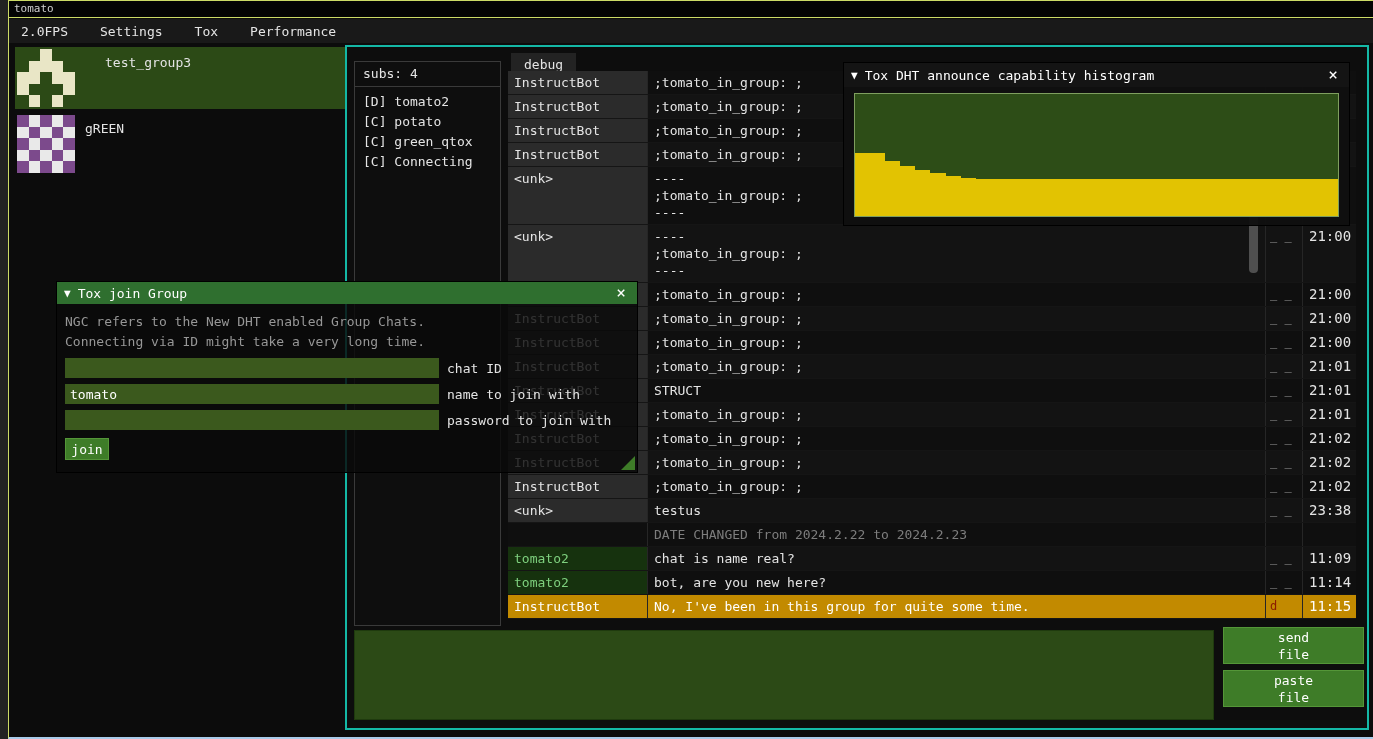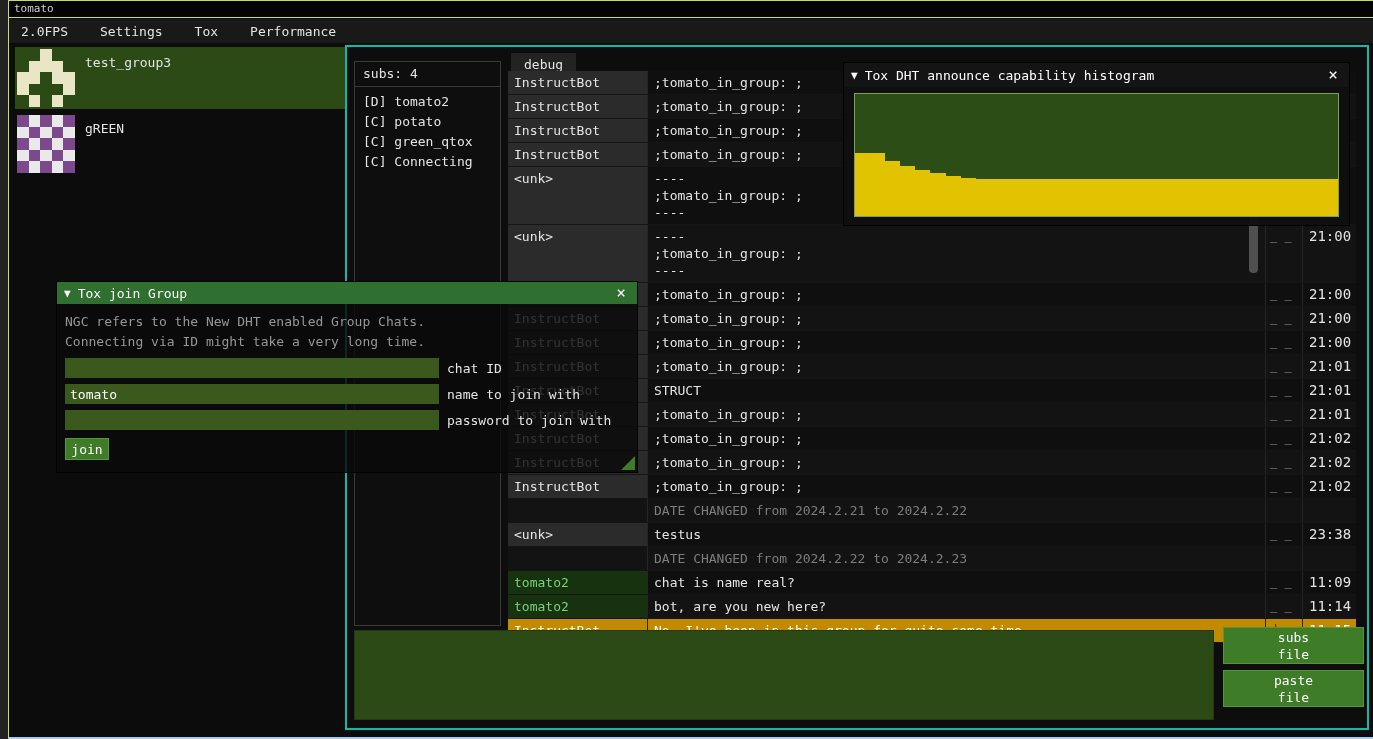--- a/index.html
+++ b/index.html
@@ -12,21 +12,21 @@
 
   .titlebar { position:absolute; left:0; top:0; width:100%; height:17px; background:#040404;
               border-bottom:1px solid #ccdb66; font-size:11px; line-height:16px; padding-left:5px; color:#cfcfcf; }
 
   .menubar { position:absolute; left:0; top:18px; width:100%; height:24px; background:#191919;
              display:flex; align-items:center; font-size:13px; }
   .menu-item { padding:12px 12px; height:100%; display:flex; align-items:center; margin-right:8px; cursor:default; }
 
   .group-list { position:absolute; left:6px; top:46px; width:330px; display:flex; flex-direction:column; gap:4px; }
   .group-item { height:62px; display:flex; align-items:flex-start; padding:2px; }
-  .group-item.selected { background:#2c4a16; }
+  .group-item.selected { background:#2c4a16;gap:20px; }
   .avatar { width:58px; height:58px; display:grid; grid-template-columns:repeat(5,1fr); grid-template-rows:repeat(5,1fr); flex:0 0 58px; }
   .group-label { margin-left:10px; margin-top:6px; font-size:13px; }
 
   .main-panel { position:absolute; left:336px; top:44px; width:1024px; height:685px;
                 border:2px solid #14b8a6; background:#0d0d0d; }
 
   .subs-panel { position:absolute; left:7px; top:14px; width:147px; height:565px; border:1px solid #3a3a3a; background:#0e0e0e; }
   .subs-header { padding:4px 8px 5px 8px; border-bottom:1px solid #3a3a3a; font-size:13px; }
   .subs-items { padding:5px 8px; }
   .subs-item { font-size:13px; line-height:20px; white-space:pre; }
@@ -264,26 +264,20 @@
           <div class="cell-msg">;tomato_in_group: ;</div>
           <div class="cell-flags">_ _</div>
           <div class="cell-time">21:02</div>
         </div>
         <div class="chat-row">
           <div class="cell-name filled">InstructBot</div>
           <div class="cell-msg">;tomato_in_group: ;</div>
           <div class="cell-flags">_ _</div>
           <div class="cell-time">21:02</div>
         </div>
-        <div class="chat-row row-date">
-          <div class="cell-name"></div>
-          <div class="cell-msg">DATE CHANGED from 2024.2.21 to 2024.2.22</div>
-          <div class="cell-flags"></div>
-          <div class="cell-time"></div>
-        </div>
         <div class="chat-row">
           <div class="cell-name filled">&lt;unk&gt;</div>
           <div class="cell-msg">testus</div>
           <div class="cell-flags">_ _</div>
           <div class="cell-time">23:38</div>
         </div>
         <div class="chat-row row-date">
           <div class="cell-name"></div>
           <div class="cell-msg">DATE CHANGED from 2024.2.22 to 2024.2.23</div>
           <div class="cell-flags"></div>
@@ -307,21 +301,21 @@
           <div class="cell-flags">d</div>
           <div class="cell-time">11:15</div>
         </div>
       </div>
 
     <div class="chat-scrollbar"></div>
 
     <div class="composer-input"></div>
 
     <div class="file-btn send">
-        <div>subs</div>
+        <div>send</div>
         <div>file</div>
       </div>
     <div class="file-btn paste">
         <div>paste</div>
         <div>file</div>
       </div>
   </div>
 
   <div class="float-window hist-window">
     <div class="win-titlebar">

